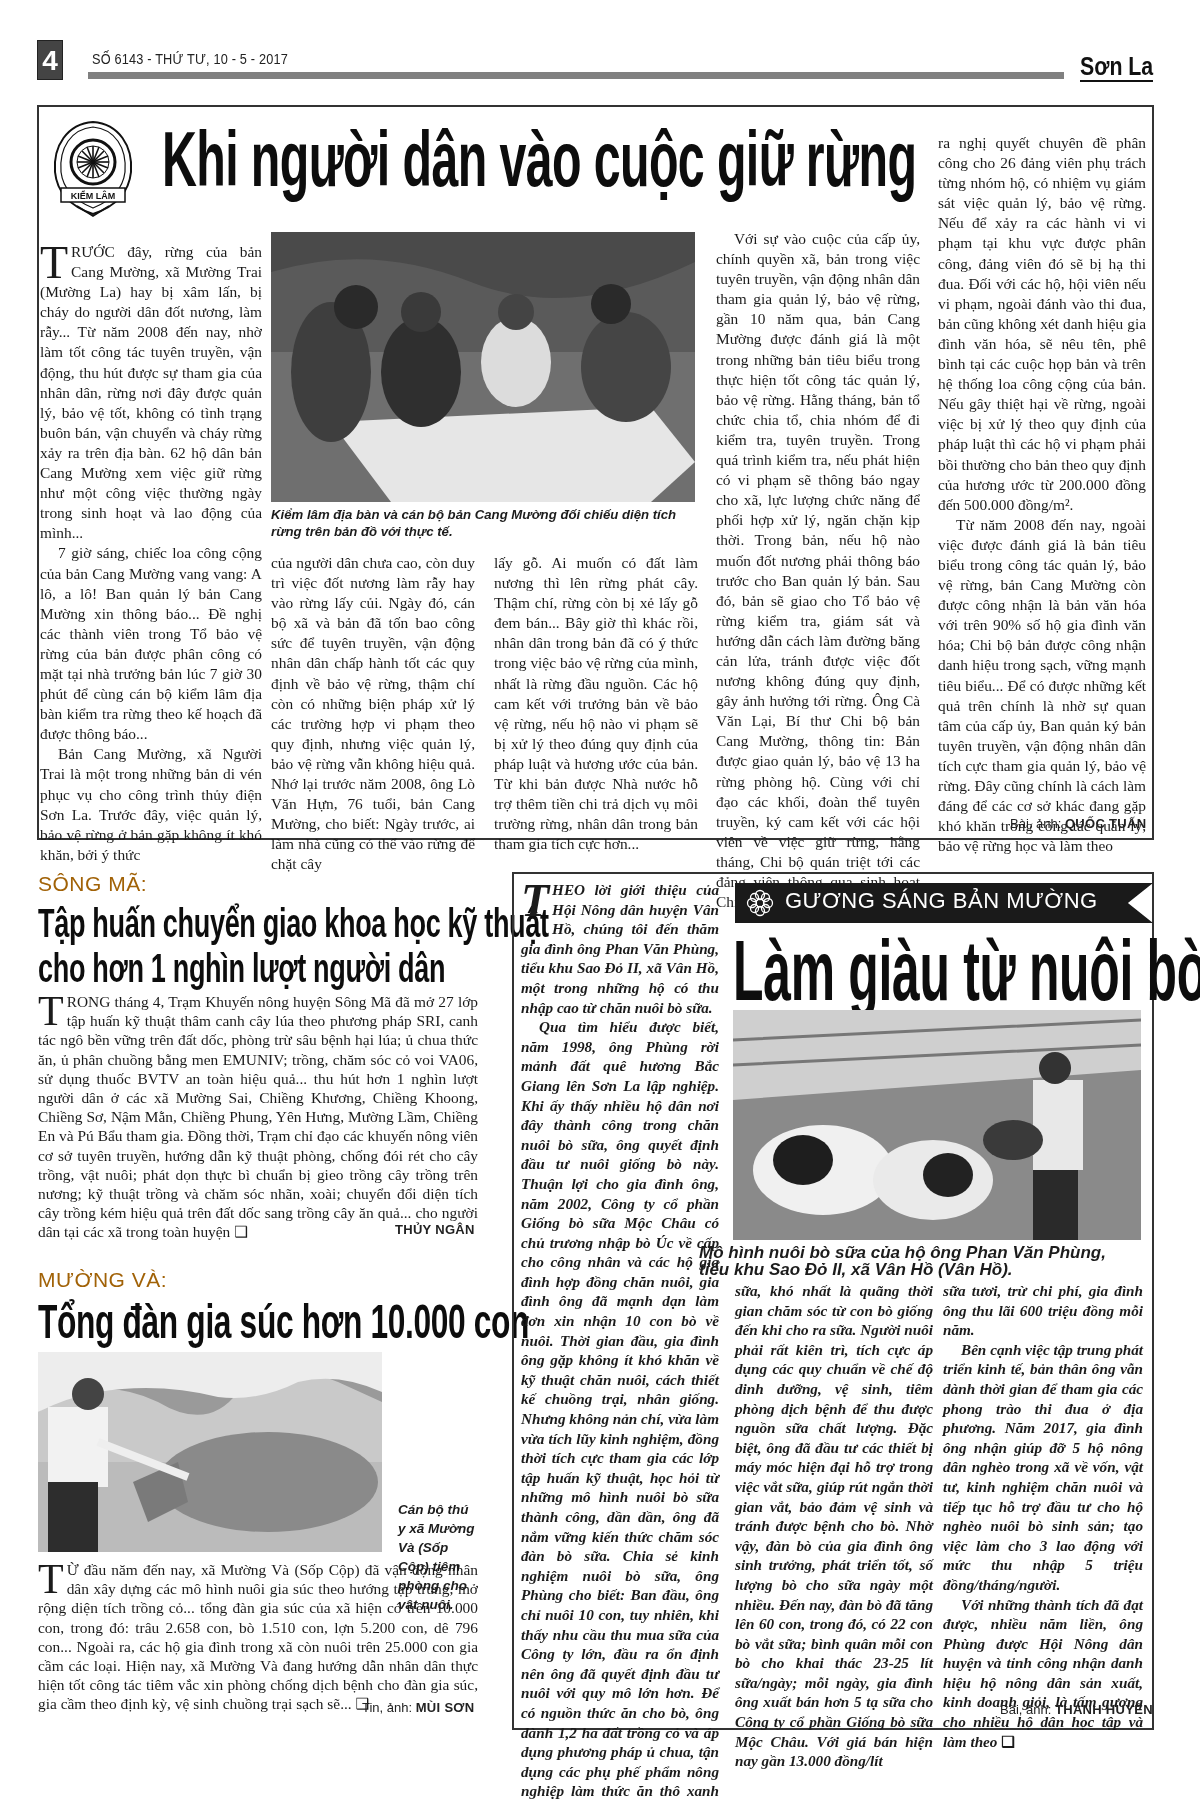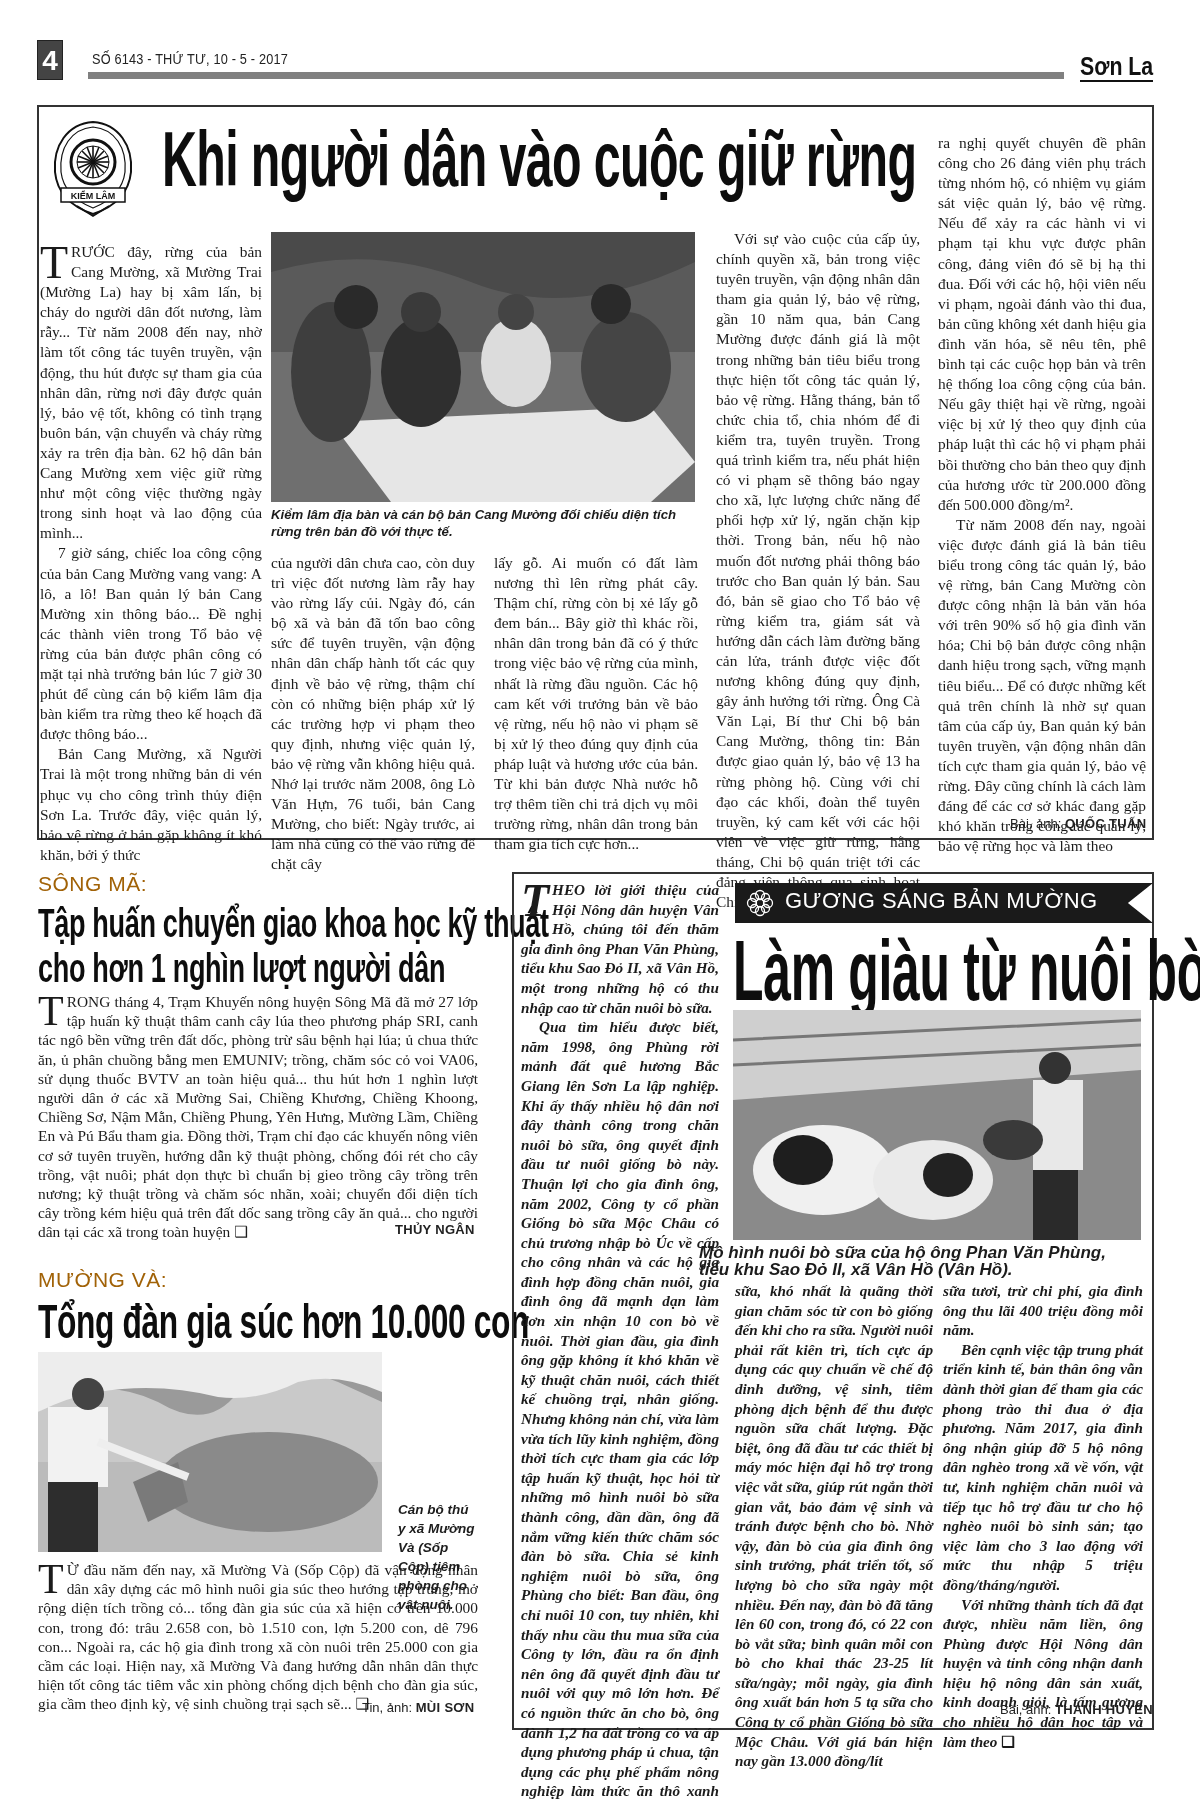--- a/index.html
+++ b/index.html
@@ -194,20 +194,20 @@
     <rect x="300" y="160" width="45" height="70" fill="#2a2a2a"></rect>
     <ellipse cx="280" cy="130" rx="30" ry="20" fill="#3a3a3a"></ellipse>
   </svg>
 </div>
 <div class="caption" style="left:699px; top:1244px; width:410px; font-size:17px;">Mô hình nuôi bò sữa của hộ ông Phan Văn Phùng, tiểu khu Sao Đỏ II, xã Vân Hồ (Vân Hồ).</div>
 
 <div class="italic-col" style="left:735px; top:1281px; width:198px;">
   <p class="first">sữa, khó nhất là quãng thời gian chăm sóc từ con bò giống đến khi cho ra sữa. Người nuôi phải rất kiên trì, tích cực áp dụng các quy chuẩn về chế độ dinh dưỡng, vệ sinh, tiêm phòng dịch bệnh để thu được nguồn sữa chất lượng. Đặc biệt, ông đã đầu tư các thiết bị máy móc hiện đại hỗ trợ trong việc vắt sữa, giúp rút ngắn thời gian vắt, bảo đảm vệ sinh và tránh được bệnh cho bò. Nhờ vậy, đàn bò của gia đình ông sinh trưởng, phát triển tốt, số lượng bò cho sữa ngày một nhiều. Đến nay, đàn bò đã tăng lên 60 con, trong đó, có 22 con bò vắt sữa; bình quân mỗi con bò cho khai thác 23-25 lít sữa/ngày; mỗi ngày, gia đình ông xuất bán hơn 5 tạ sữa cho Công ty cổ phần Giống bò sữa Mộc Châu. Với giá bán hiện nay gần 13.000 đồng/lít</p>
 </div>
 <div class="italic-col" style="left:943px; top:1281px; width:200px;">
-  <p class="first">sữa tươi, trừ chi phí, gia đình ông thu lãi 400 triệu đồng mỗi năm.</p>
+  <p class="first">sữa tươi, trừ chi phí, gia đình ông thu lãi 600 triệu đồng mỗi năm.</p>
   <p>Bên cạnh việc tập trung phát triển kinh tế, bản thân ông vẫn dành thời gian để tham gia các phong trào thi đua ở địa phương. Năm 2017, gia đình ông nhận giúp đỡ 5 hộ nông dân nghèo trong xã về vốn, vật tư, kinh nghiệm chăn nuôi và tiếp tục hỗ trợ đầu tư cho hộ nghèo nuôi bò sinh sản; tạo việc làm cho 3 lao động với mức thu nhập 5 triệu đồng/tháng/người.</p>
   <p><span>Với những thành tích đã đạt được, nhiều năm liền, ông Phùng được Hội Nông dân huyện và tỉnh công nhận danh hiệu hộ nông dân sản xuất, kinh doanh giỏi, là tấm gương cho nhiều hộ dân học tập và làm theo</span> <span style="font-style:normal;">❑</span></p>
 </div>
 <div class="byline" style="left:1000px; top:1702px;">
   <span>Bài, ảnh:</span>
   <b>THANH HUYỀN</b>
 </div>
 
 </body></html>

